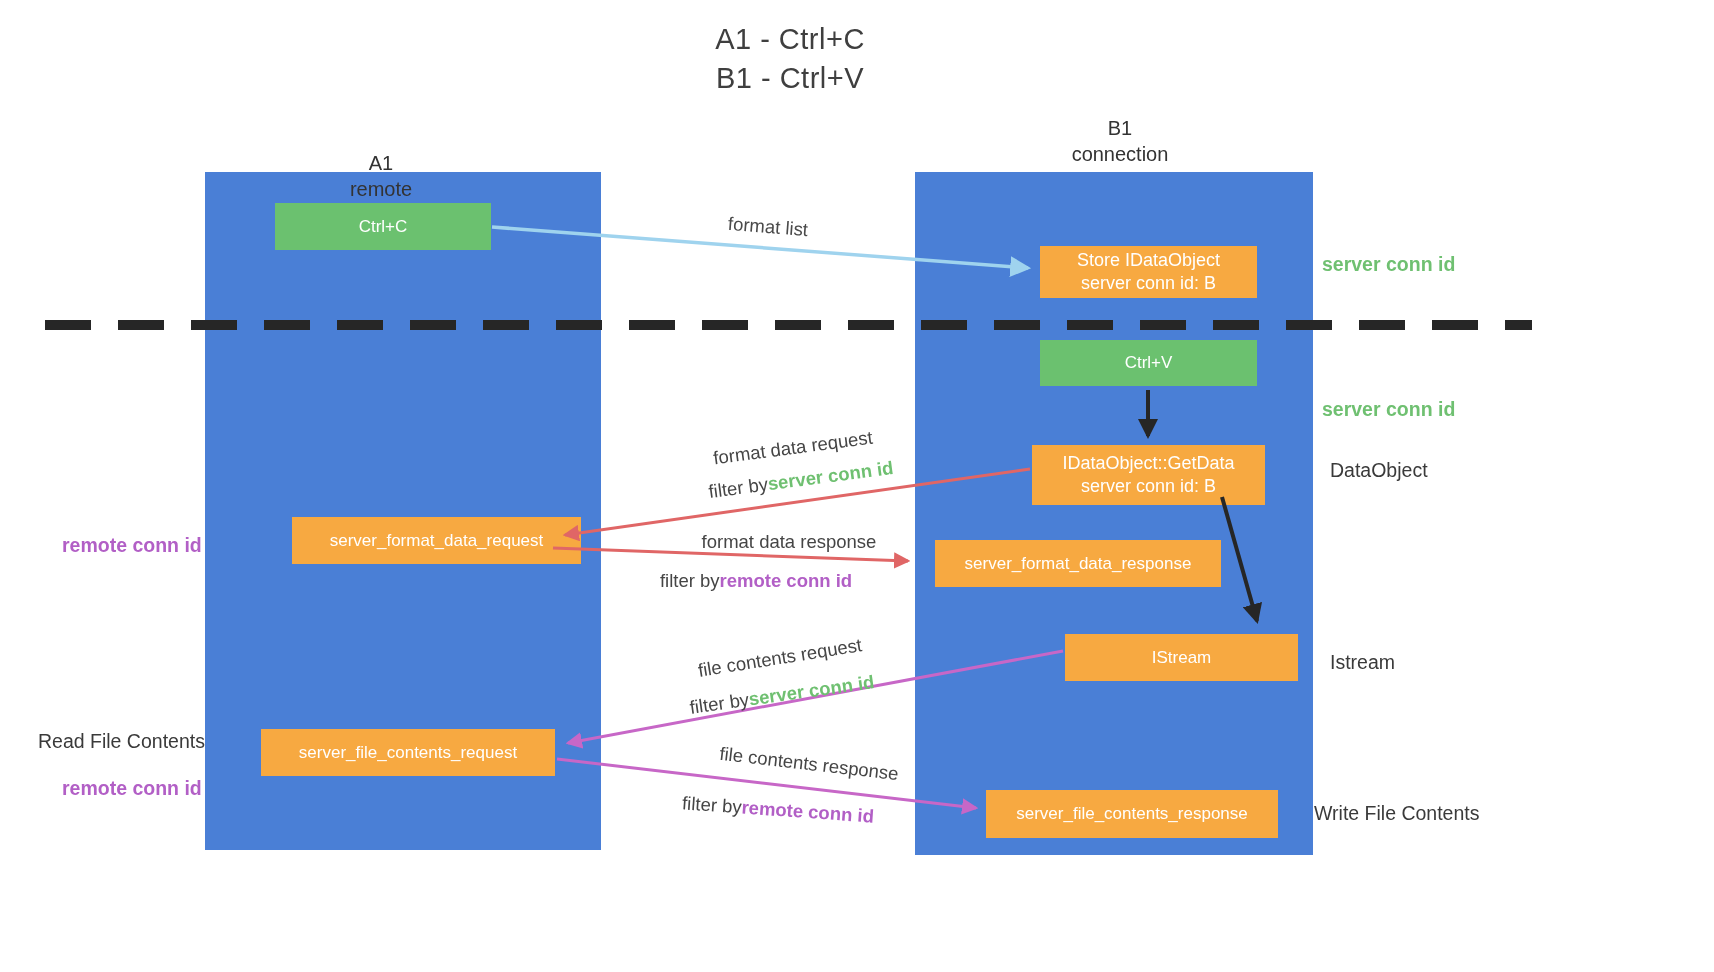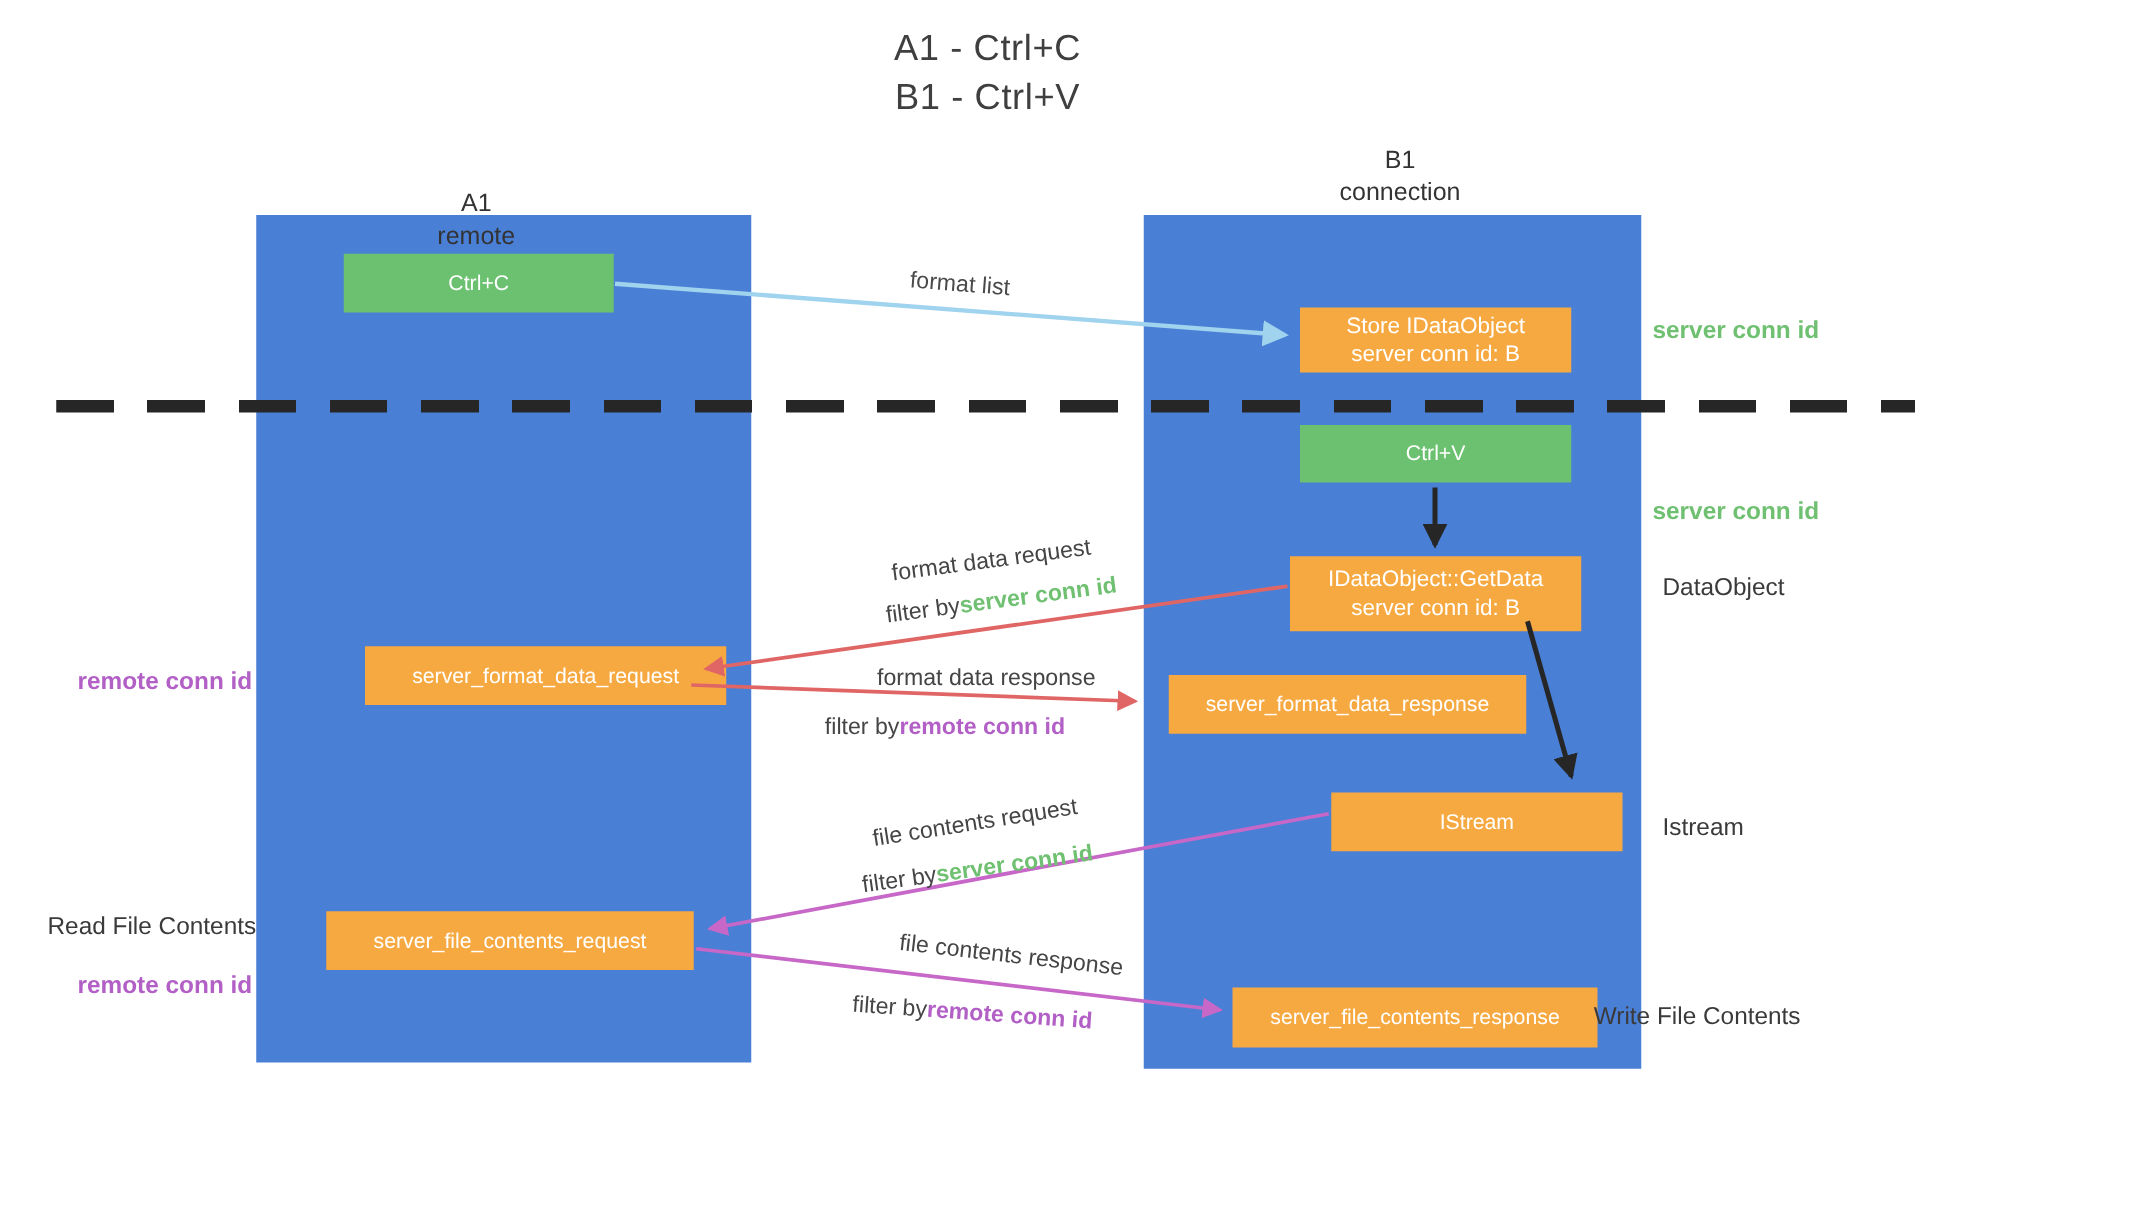--- a/index.html
+++ b/index.html
@@ -157,19 +157,19 @@
 
   <div class="edge-label" style="left:809px;top:764px;--r:6.5deg;">file contents response</div>
   <div class="edge-label" style="left:778px;top:810px;--r:4deg;">
     <span>filter by</span><span class="purple-text">remote conn id</span>
   </div>
 
   <div class="side-label green-text" style="left:1322px;top:253px;">server conn id</div>
   <div class="side-label green-text" style="left:1322px;top:398px;">server conn id</div>
   <div class="side-label" style="left:1330px;top:459px;">DataObject</div>
   <div class="side-label" style="left:1330px;top:651px;">Istream</div>
-  <div class="side-label" style="left:1275px;top:802px;">Write File Contents</div>
+  <div class="side-label" style="left:1314px;top:802px;">Write File Contents</div>
 
   <div class="side-label purple-text" style="left:62px;top:534px;">remote conn id</div>
   <div class="side-label" style="left:38px;top:730px;">Read File Contents</div>
   <div class="side-label purple-text" style="left:62px;top:777px;">remote conn id</div>
 
 </div>
 
 </body></html>

